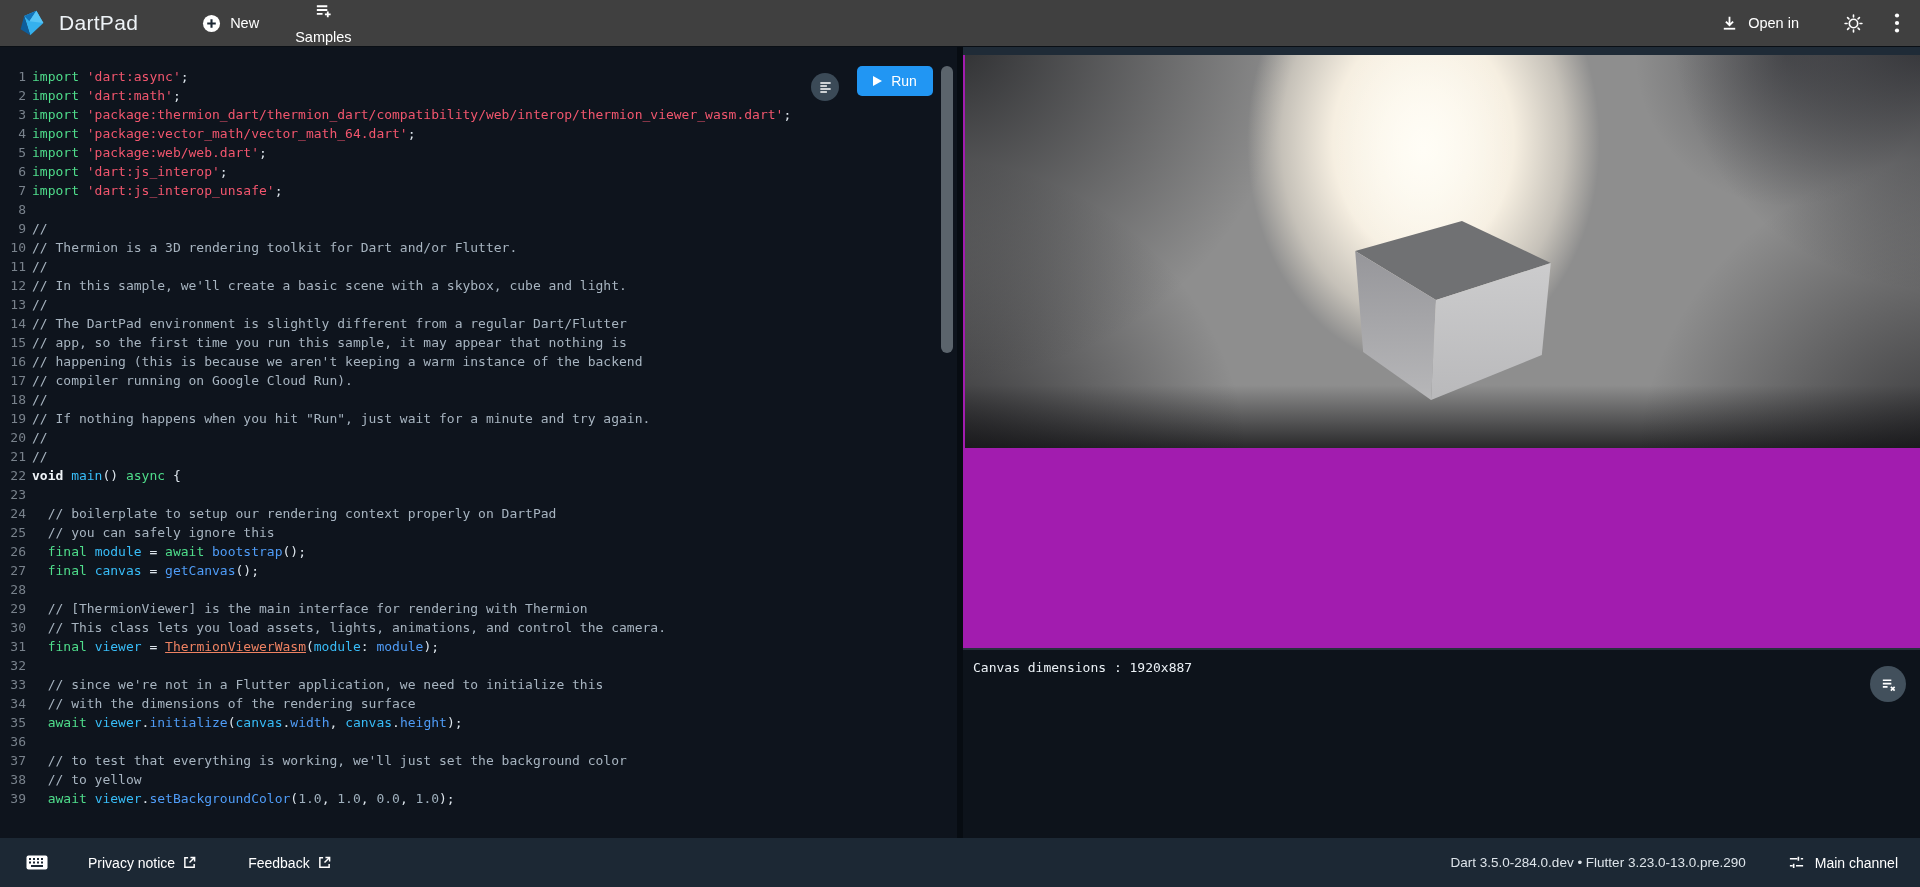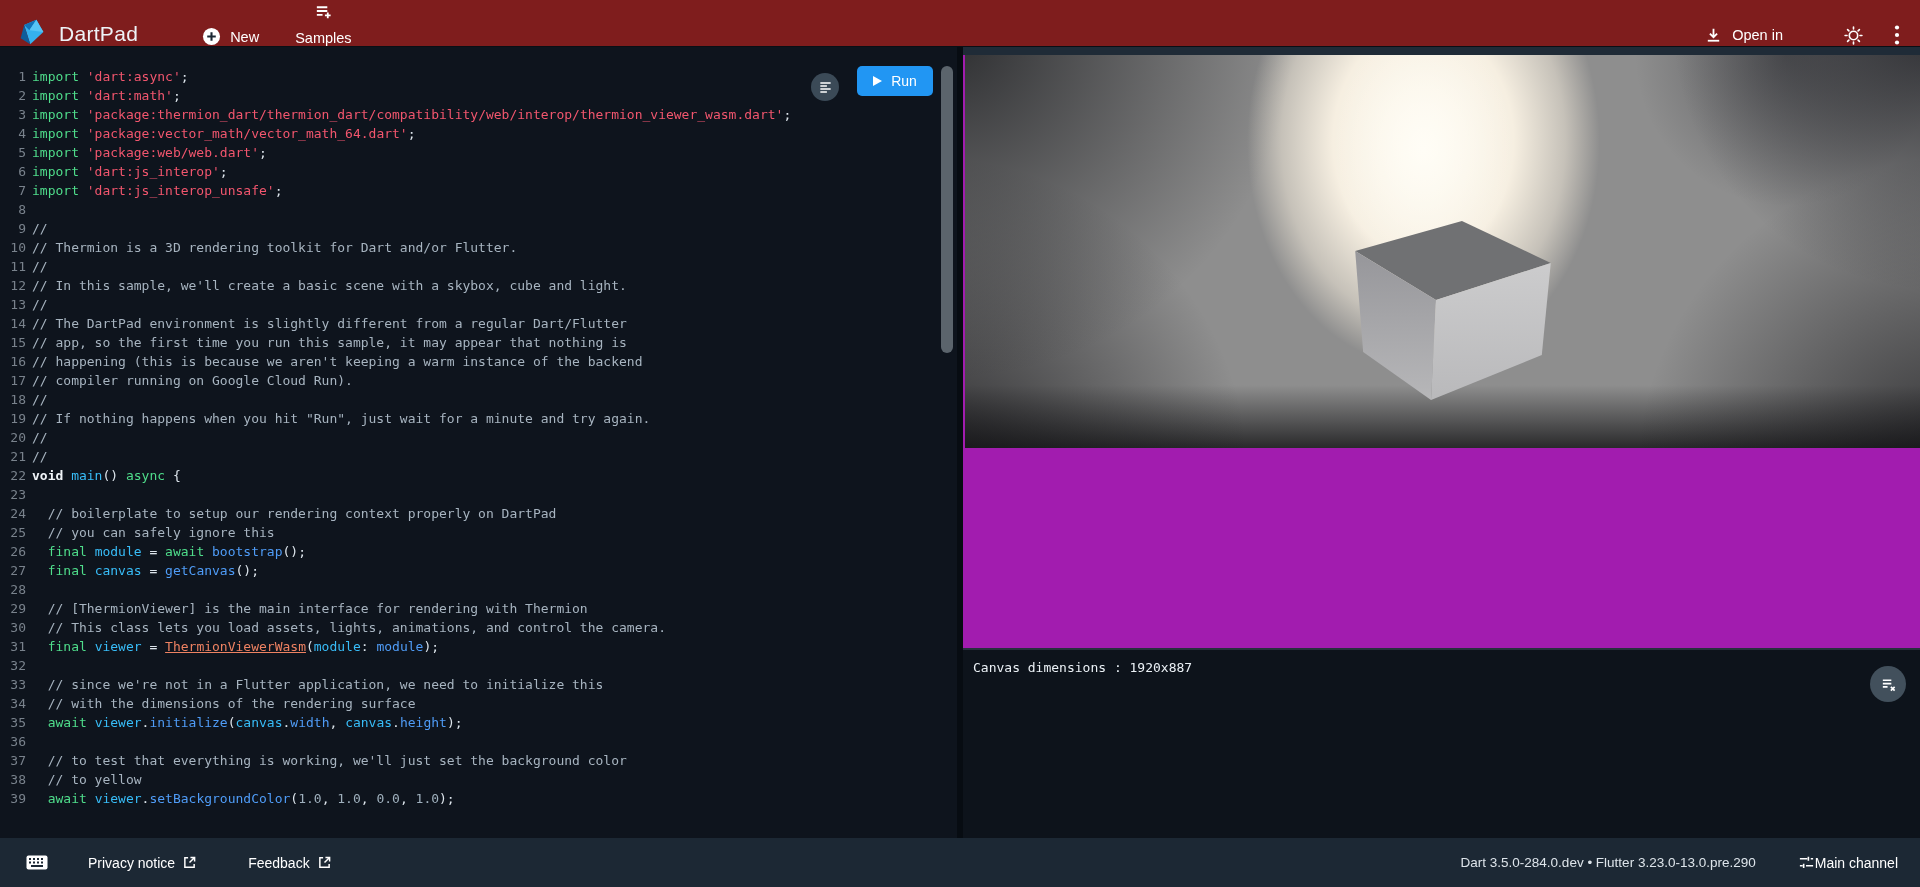--- a/index.html
+++ b/index.html
@@ -1,44 +1,44 @@
 <!DOCTYPE html>
 <html><head>
 <meta charset="utf-8">
 <style>
   * { margin:0; padding:0; box-sizing:border-box; }
   html,body { width:1920px; height:887px; overflow:hidden; background:#0d131b;
     font-family:"Liberation Sans", sans-serif; }
   .stage { position:relative; width:1920px; height:887px; background:#0d131b; }
 
   
-  .header { position:absolute; top:0; left:0; right:0; height:46px; background:#7f1d1d;
-    display:flex; align-items:flex-end; z-index:6; box-shadow:0 1px 0 #0a0f15; }
+  .header { position:absolute; top:0; left:0; right:0; height:46px; background:#404040;
+    display:flex; align-items:center; z-index:6; box-shadow:0 1px 0 #0a0f15; }
   .logo { width:28px; height:28px; margin-left:18px; }
   .app-title { font-size:21px; color:#eef3f7; margin-left:13px; font-weight:500; letter-spacing:.3px; }
   .hbtn { display:flex; align-items:center; gap:9px; color:#fff; font-size:14.5px;
     cursor:pointer; background:none; border:none; font-family:inherit; }
   .hbtn-new { margin-left:64px; }
   .hbtn-samples { margin-left:36px;flex-direction:column; }
   .header-right { margin-left:auto; display:flex; align-items:center; margin-right:20px; }
-  .hbtn-openin { margin-right:60px; }
+  .hbtn-openin { margin-right:44px; }
   .icon-btn { background:none; border:none; cursor:pointer; display:flex; align-items:center; }
   .theme-btn { margin-right:30px; }
 
   
   .footer { position:absolute; left:0; right:0; bottom:0; height:49px; background:#1c2834;
     display:flex; align-items:center; z-index:6; }
   .kbd-btn { margin-left:26px; }
   .flink { display:flex; align-items:center; gap:8px; color:#fff; font-size:14px;
     cursor:pointer; background:none; border:none; font-family:inherit; }
   .flink-privacy { margin-left:40px; }
   .flink-feedback { margin-left:52px; }
   .footer-right { margin-left:auto; display:flex; align-items:center; margin-right:22px; }
   .versions { color:#dde4ea; font-size:13.5px; }
-  .channel-btn { margin-left:42px; display:flex; align-items:flex-end; color:#fff;
+  .channel-btn { margin-left:42px; display:flex; align-items:flex-end; gap:10px; color:#fff;
     font-size:14px; background:none; border:none; cursor:pointer; font-family:inherit; }
 
   
   .editor-pane { position:absolute; left:0; top:46px; width:957px; bottom:49px;
     background:#0e141d; overflow:hidden; }
   .code-scroll { position:absolute; inset:0; padding-top:21px; overflow:hidden; }
   .code-row { display:flex; line-height:19px; font-family:"DejaVu Sans Mono", monospace;
     font-size:13px; white-space:pre; }
   .ln { width:26px; text-align:right; color:#79828c; flex-shrink:0; user-select:none; }
   .lc { padding-left:6px; }

